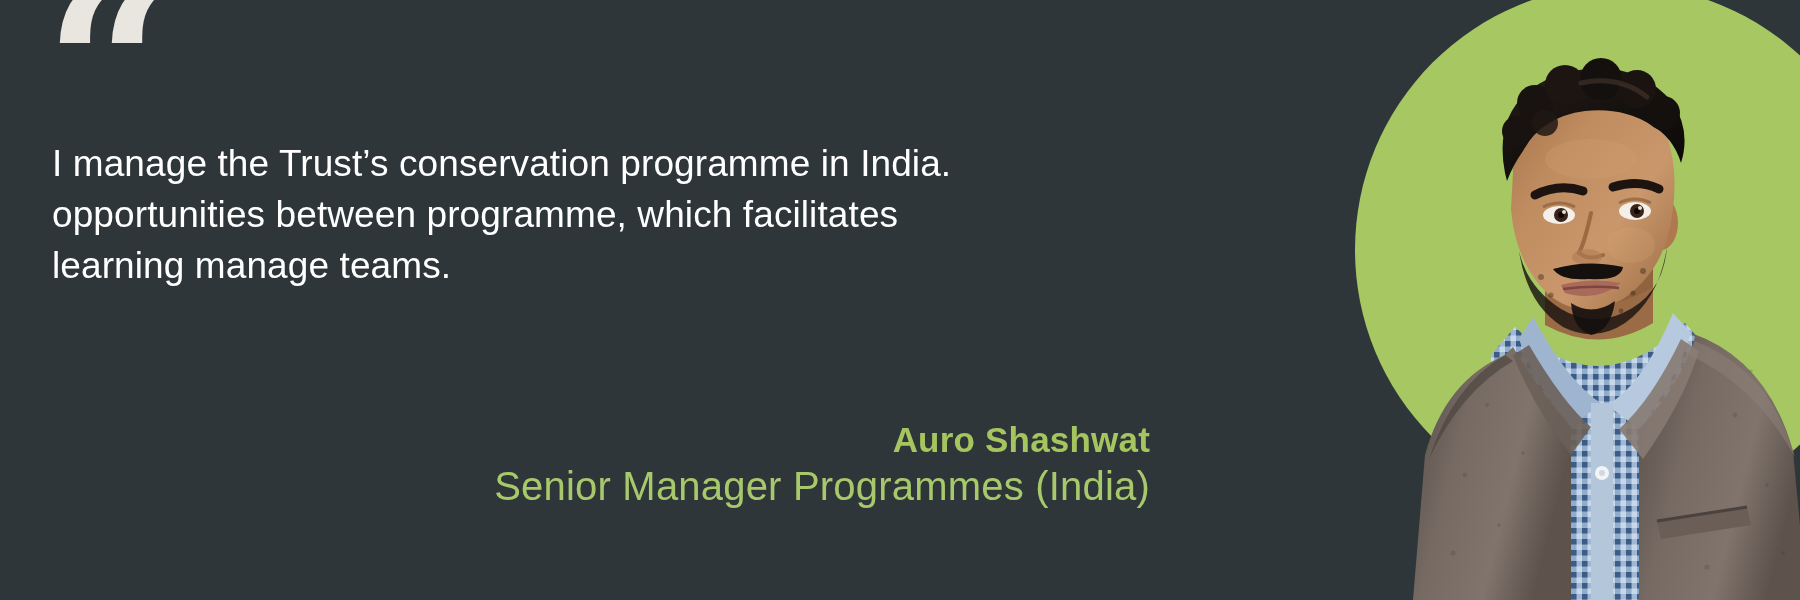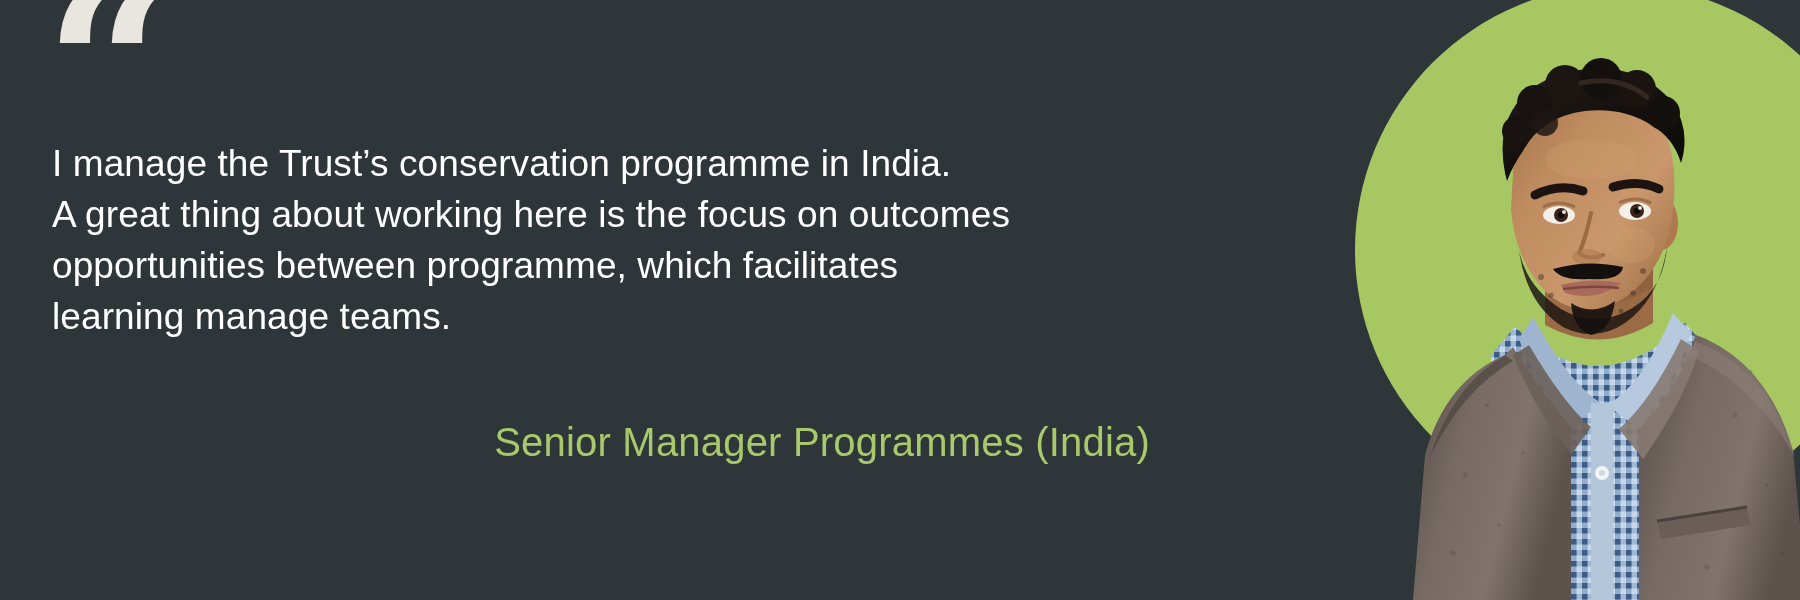--- a/index.html
+++ b/index.html
@@ -95,26 +95,26 @@
 <body>
 
 <div id="stage">
 
   <div class="circle-backdrop"></div>
 
   <div class="quote-mark">“</div>
 
   <div class="quote-block">
     <div class="quote-line">I manage the Trust’s conservation programme in India.</div>
-    <div class="quote-line">A great thing about working here is the focus on outcomes</div>
     <div class="quote-line">opportunities between programme, which facilitates</div>
     <div class="quote-line">learning manage teams.</div>
   </div>
 
   <div class="attribution">
+    <div class="attrib-name">Auro Shashwat</div>
     <div class="attrib-role">Senior Manager Programmes (India)</div>
   </div>
 
   <div class="portrait">
     <svg viewBox="0 0 420 545" xmlns="http://www.w3.org/2000/svg" aria-hidden="true">
       <defs>
         <clipPath id="bodyClip">
           <rect x="0" y="0" width="420" height="545"></rect>
         </clipPath>
         <pattern id="gingham" width="11" height="11" patternUnits="userSpaceOnUse">

